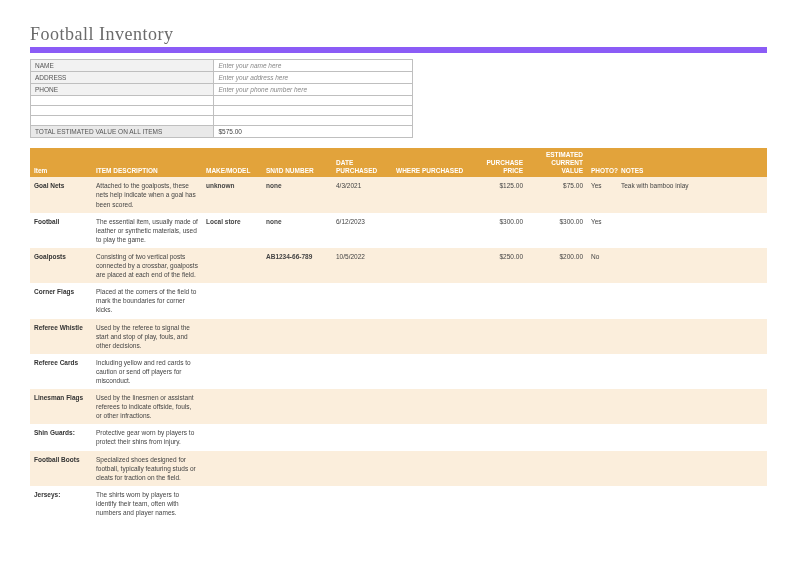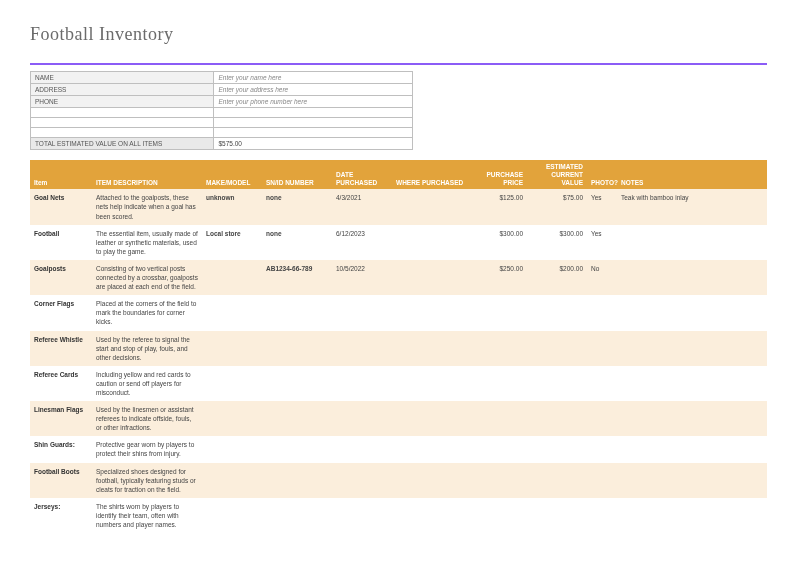--- a/index.html
+++ b/index.html
@@ -11,22 +11,22 @@
     padding: 24px 30px;
     font-size: 7px;
     color: #444;
     overflow: hidden;
   }
   .title {
     font-family: Georgia, 'Times New Roman', serif;
     font-size: 18px;
     color: #6b6b6b;
     letter-spacing: 0.5px;
-    border-bottom: 2px solid #8b5cf6;
-    padding-bottom: 18px;
+    border-bottom: 6px solid #8b5cf6;
+    padding-bottom: 2px;
     margin-bottom: 6px;
   }
   .info-table {
     border-collapse: collapse;
     width: 52%;
     margin-bottom: 10px;
   }
   .info-table td {
     border: 1px solid #bfbfbf;
     padding: 2px 4px;

